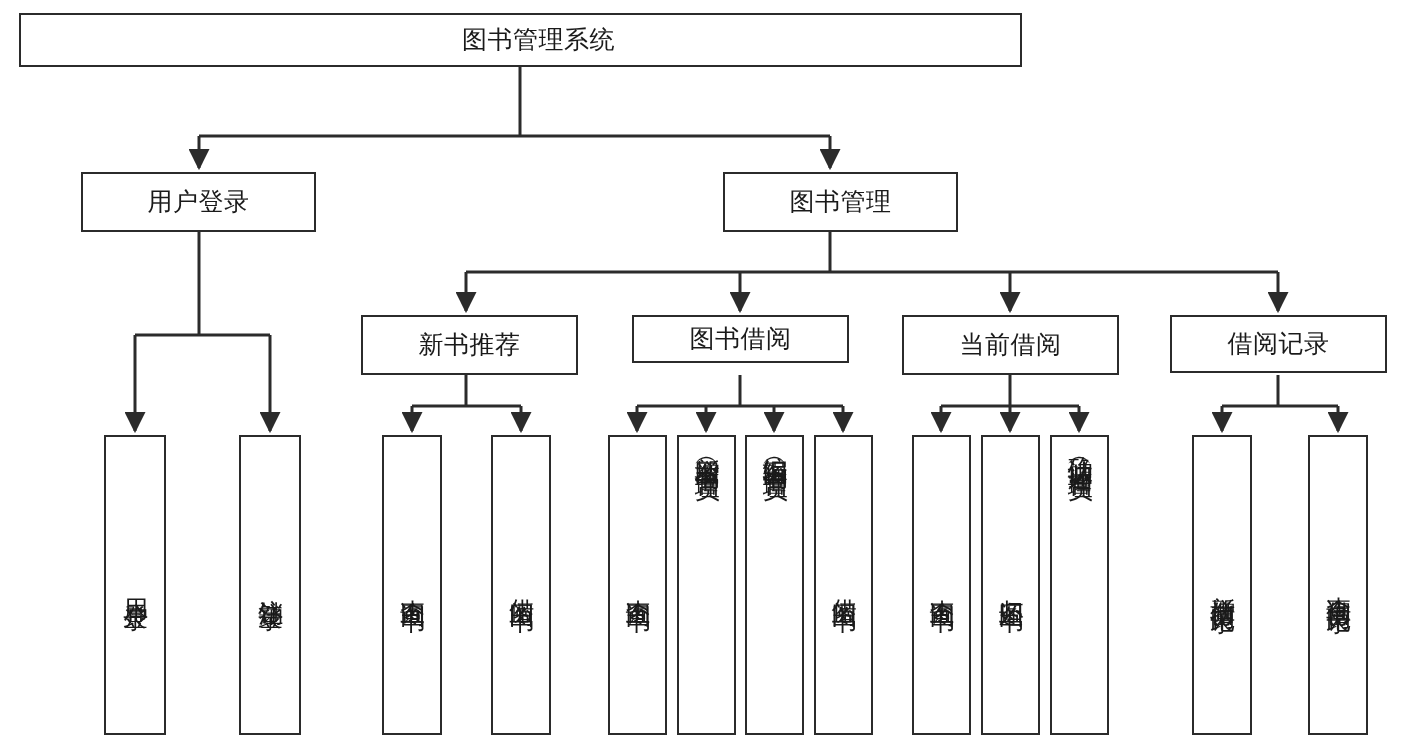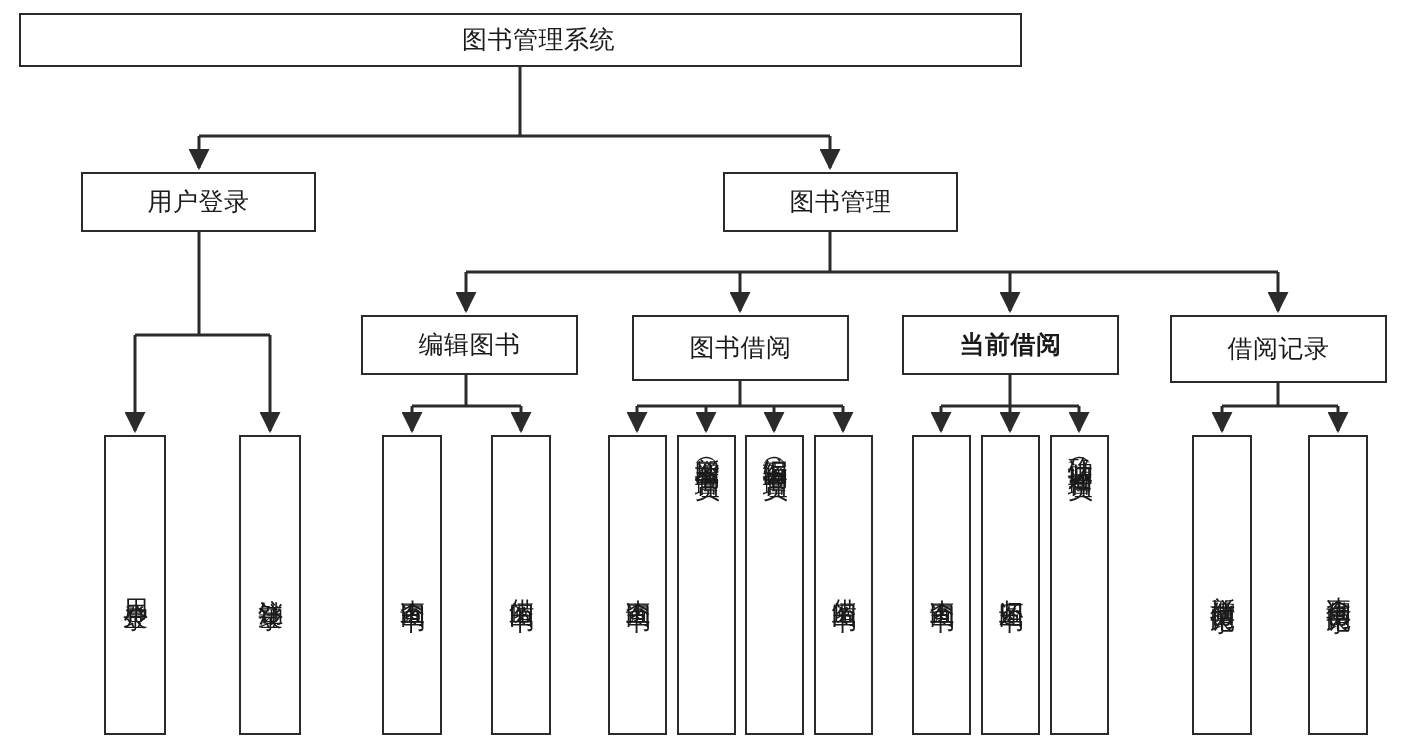--- a/index.html
+++ b/index.html
@@ -138,32 +138,32 @@
 
   <div class="node horiz" style="left:81px; top:172px; width:235px; height:60px;">
     <span class="lbl">用户登录</span>
   </div>
 
   <div class="node horiz" style="left:711px; top:172px; width:235px; height:60px;margin-left:12px;">
     <span class="lbl">图书管理</span>
   </div>
 
   <div class="node horiz" style="left:361px; top:315px; width:217px; height:60px;">
-    <span class="lbl">编辑图书</span>
-  </div>
-
-  <div class="node horiz" style="left:632px; top:315px; width:217px; height:66px;">
+    <span class="lbl">新书推荐</span>
+  </div>
+
+  <div class="node horiz" style="left:632px; top:315px; width:217px; height:48px;">
     <span class="lbl">图书借阅</span>
   </div>
 
-  <div class="node horiz" style="left:902px; top:315px; width:217px; height:60px;font-weight:bold;">
+  <div class="node horiz" style="left:902px; top:315px; width:217px; height:60px;">
     <span class="lbl">当前借阅</span>
   </div>
 
-  <div class="node horiz" style="left:1170px; top:315px; width:217px; height:68px;">
+  <div class="node horiz" style="left:1170px; top:315px; width:217px; height:58px;">
     <span class="lbl">借阅记录</span>
   </div>
 
   <div class="node vert mid" style="left:104px; top:435px; width:62px; height:300px;">
     <span class="lbl">用户登录</span>
   </div>
 
   <div class="node vert mid" style="left:239px; top:435px; width:62px; height:300px;">
     <span class="lbl">注销登录</span>
   </div>

